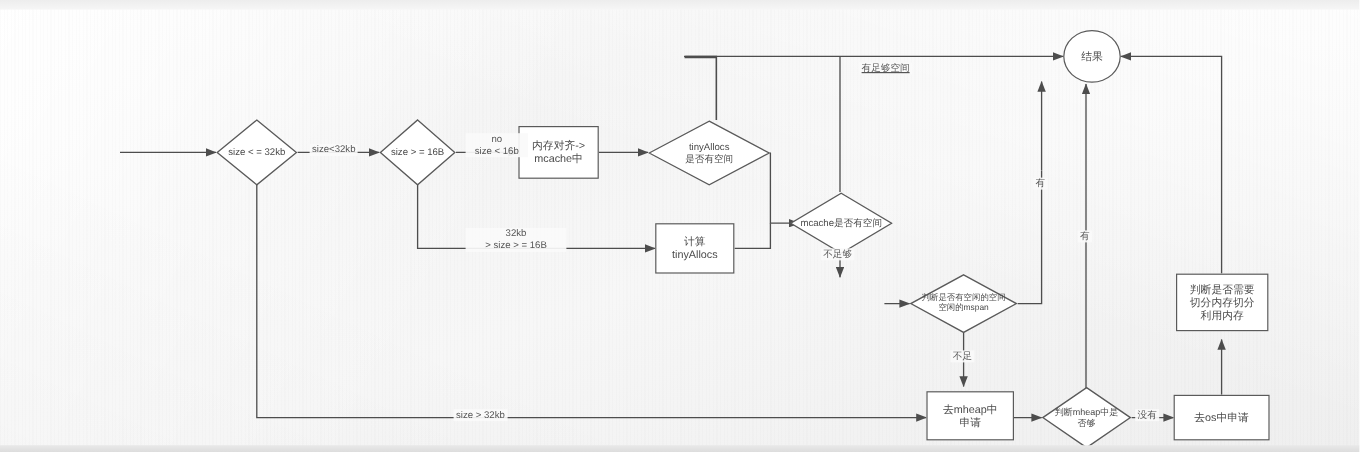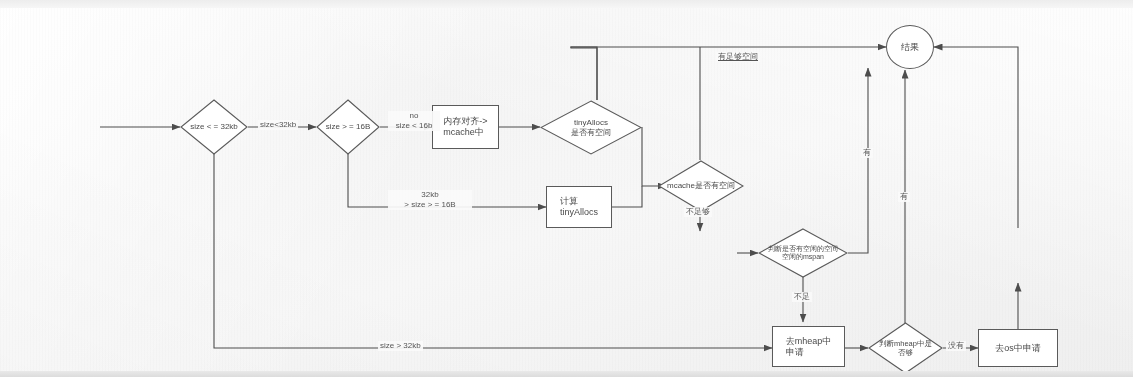--- a/index.html
+++ b/index.html
@@ -40,20 +40,21 @@
     left: 0; top: 0;
     width: 1133px;
     height: 377px;
   }
   .node {
     position: absolute;
     box-sizing: border-box;
     display: flex;
     align-items: center;
     justify-content: center;
+    text-align: center;
     color: #4a4a4a;
     background: #ffffff;
   }
   .box {
     border: 1px solid #5a5a5a;
     font-size: 9px;
     line-height: 11px;
     padding: 2px;
   }
   .box.rounded { border-radius: 4px; }
@@ -230,20 +231,25 @@
       <polygon points="37.5,1 74,26 37.5,51 1,26" fill="#ffffff" stroke="#5a5a5a" stroke-width="1.1"></polygon>
     </svg>
     <div class="diamond-label" style="white-space:pre-line; font-size:7.5px; line-height:9px;">判断mheap中是
 否够</div>
   </div>
 
   <div class="node box" style="left:978px; top:329px; width:80px; height:38px;">
     <span>去os中申请</span>
   </div>
 
+  <div class="node box" style="left:980px; top:228px; width:77px; height:48px; white-space:pre-line;">
+    <span>判断是否需要
+切分内存切分
+利用内存</span>
+  </div>
 
   <div class="node circle" style="left:886px; top:25px; width:48px; height:44px;">
     <span>结果</span>
   </div>
 
   <div class="edge-label" style="left:258px; top:120px;">size&lt;32kb</div>
 
   <div class="edge-label multi" style="left:388px; top:111px; width:48px; white-space:pre-line;">no
 size &lt; 16b</div>
 

